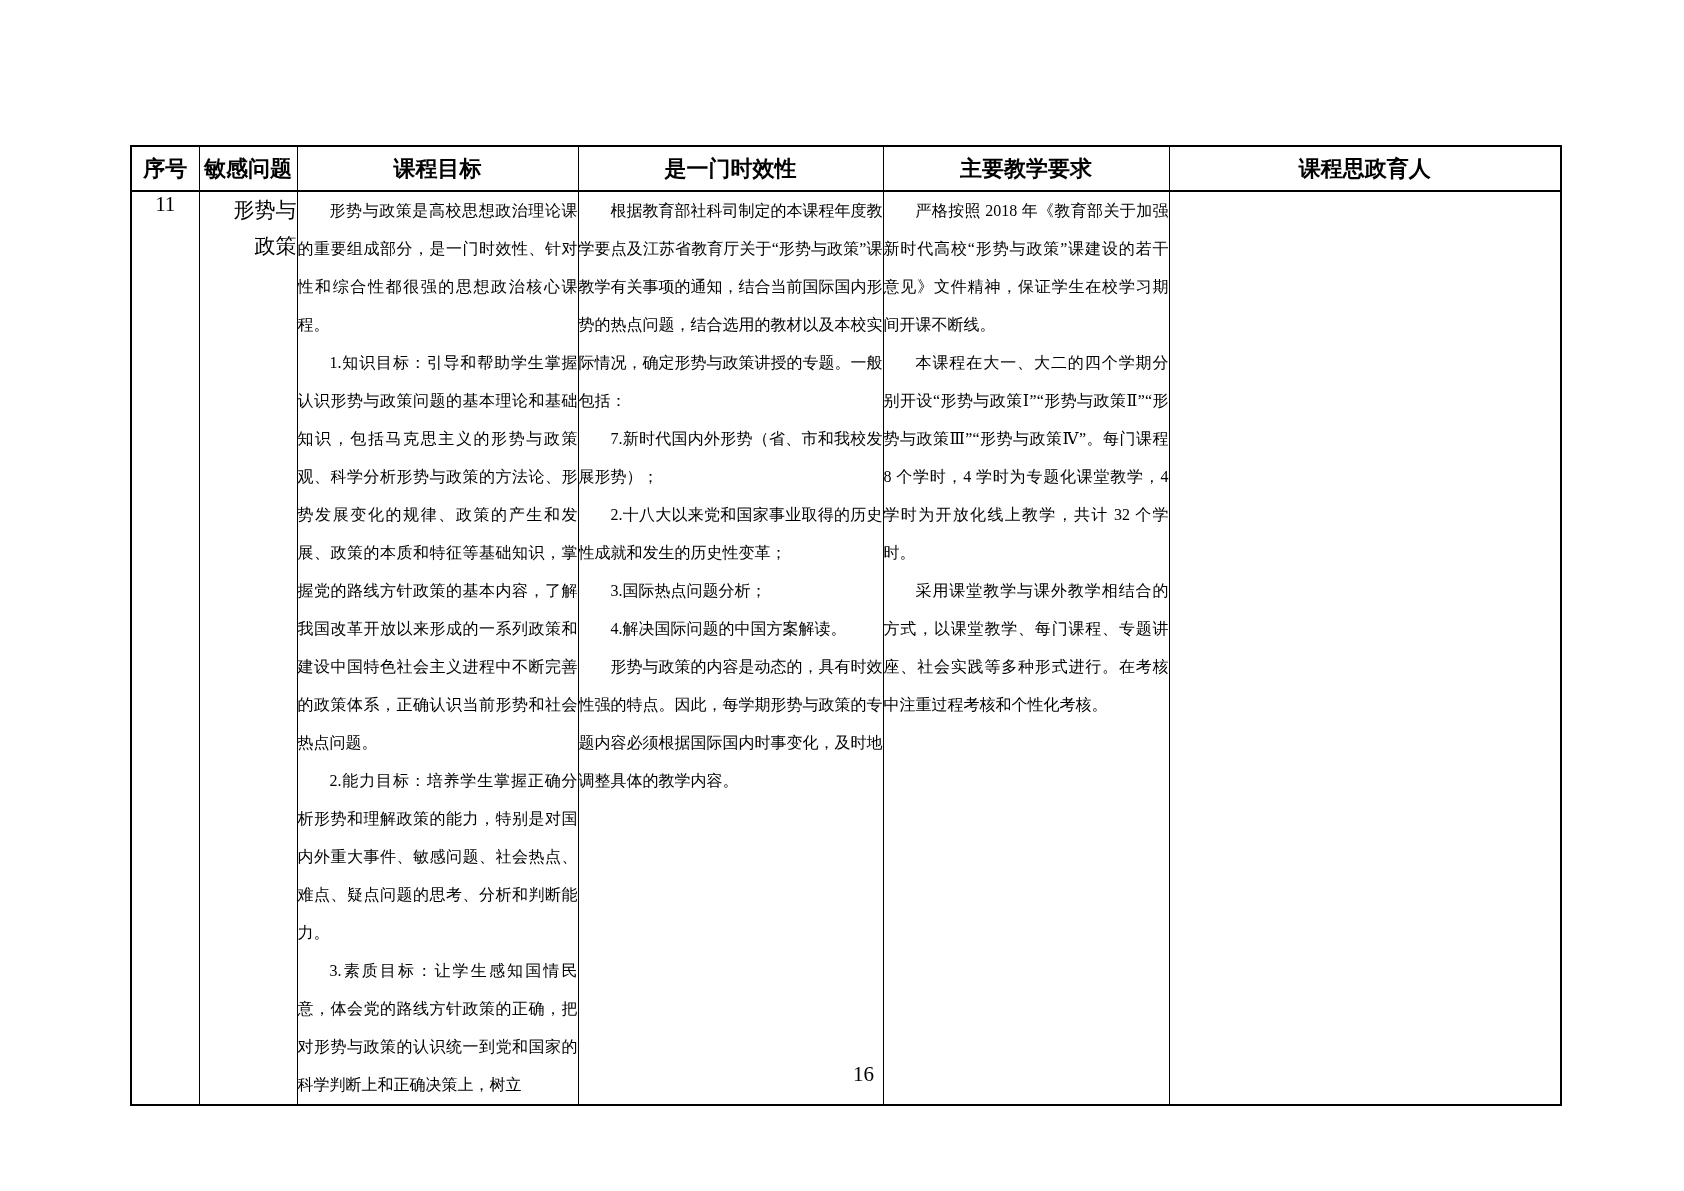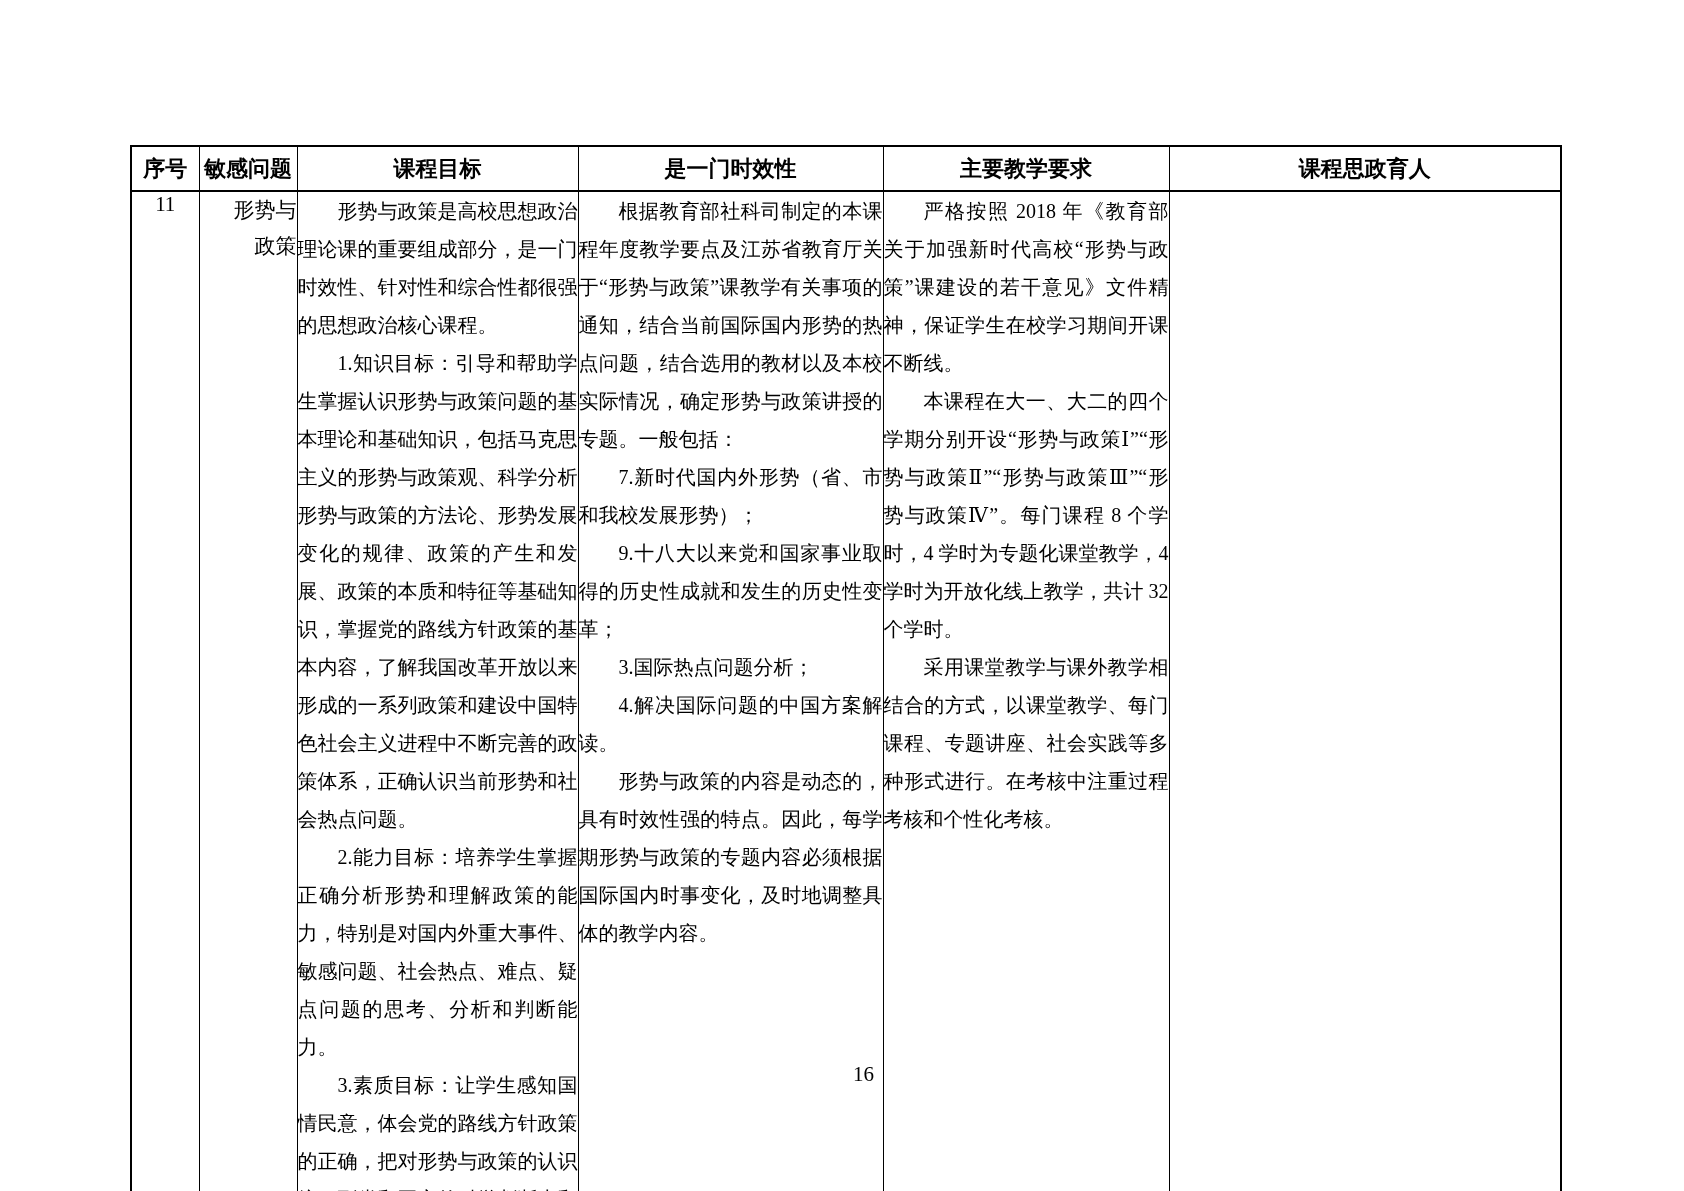--- a/index.html
+++ b/index.html
@@ -58,21 +58,21 @@
   .course-name {
     text-indent: 21px;
     line-height: 36px;
     text-align: right;
   }
   td.cell-text {
     padding: 4px 8px 0 8px;
   }
   .para {
     margin: 0;
-    font-size: 20px;
+    font-size: 16px;
     line-height: 38px;
     text-indent: 2em;
     text-align: justify;
   }
   .page-number {
     position: absolute;
     top: 1062px;
     left: 17px;
     width: 100%;
     text-align: center;
@@ -117,21 +117,21 @@
               <p class="para">形势与政策是高校思想政治理论课的重要组成部分，是一门时效性、针对性和综合性都很强的思想政治核心课程。</p>
               <p class="para">1.知识目标：引导和帮助学生掌握认识形势与政策问题的基本理论和基础知识，包括马克思主义的形势与政策观、科学分析形势与政策的方法论、形势发展变化的规律、政策的产生和发展、政策的本质和特征等基础知识，掌握党的路线方针政策的基本内容，了解我国改革开放以来形成的一系列政策和建设中国特色社会主义进程中不断完善的政策体系，正确认识当前形势和社会热点问题。</p>
               <p class="para">2.能力目标：培养学生掌握正确分析形势和理解政策的能力，特别是对国内外重大事件、敏感问题、社会热点、难点、疑点问题的思考、分析和判断能力。</p>
               <p class="para">3.素质目标：让学生感知国情民意，体会党的路线方针政策的正确，把对形势与政策的认识统一到党和国家的科学判断上和正确决策上，树立</p>
             </div>
         </td>
         <td class="cell-text">
           <div>
               <p class="para">根据教育部社科司制定的本课程年度教学要点及江苏省教育厅关于“形势与政策”课教学有关事项的通知，结合当前国际国内形势的热点问题，结合选用的教材以及本校实际情况，确定形势与政策讲授的专题。一般包括：</p>
               <p class="para">7.新时代国内外形势（省、市和我校发展形势）；</p>
-              <p class="para">9.十八大以来党和国家事业取得的历史性成就和发生的历史性变革；</p>
+              <p class="para">2.十八大以来党和国家事业取得的历史性成就和发生的历史性变革；</p>
               <p class="para">3.国际热点问题分析；</p>
               <p class="para">4.解决国际问题的中国方案解读。</p>
               <p class="para">形势与政策的内容是动态的，具有时效性强的特点。因此，每学期形势与政策的专题内容必须根据国际国内时事变化，及时地调整具体的教学内容。</p>
             </div>
         </td>
         <td class="cell-text">
           <div>
               <p class="para">严格按照 2018 年《教育部关于加强新时代高校“形势与政策”课建设的若干意见》文件精神，保证学生在校学习期间开课不断线。</p>
               <p class="para">本课程在大一、大二的四个学期分别开设“形势与政策Ⅰ”“形势与政策Ⅱ”“形势与政策Ⅲ”“形势与政策Ⅳ”。每门课程 8 个学时，4 学时为专题化课堂教学，4 学时为开放化线上教学，共计 32 个学时。</p>
               <p class="para">采用课堂教学与课外教学相结合的方式，以课堂教学、每门课程、专题讲座、社会实践等多种形式进行。在考核中注重过程考核和个性化考核。</p>

